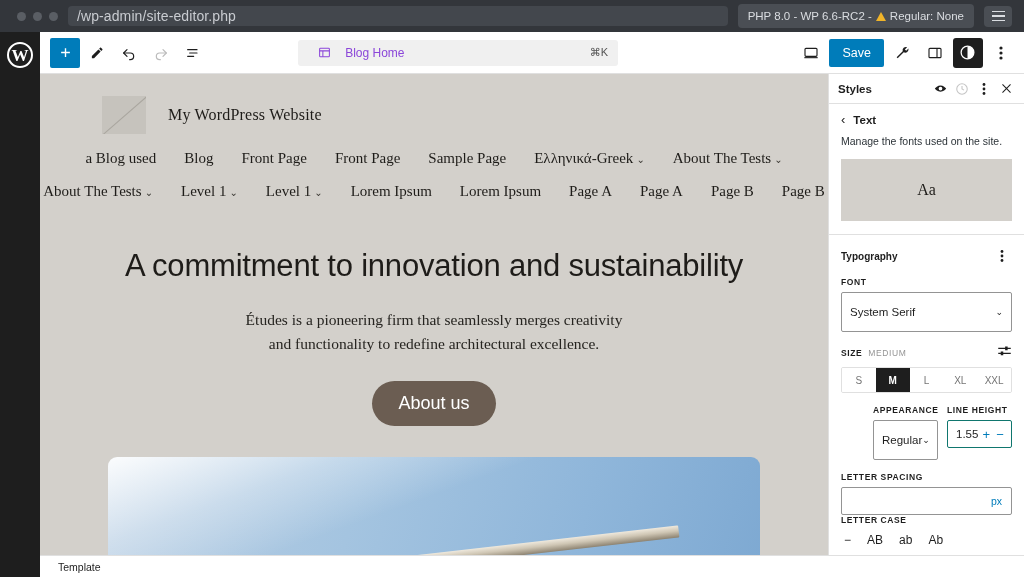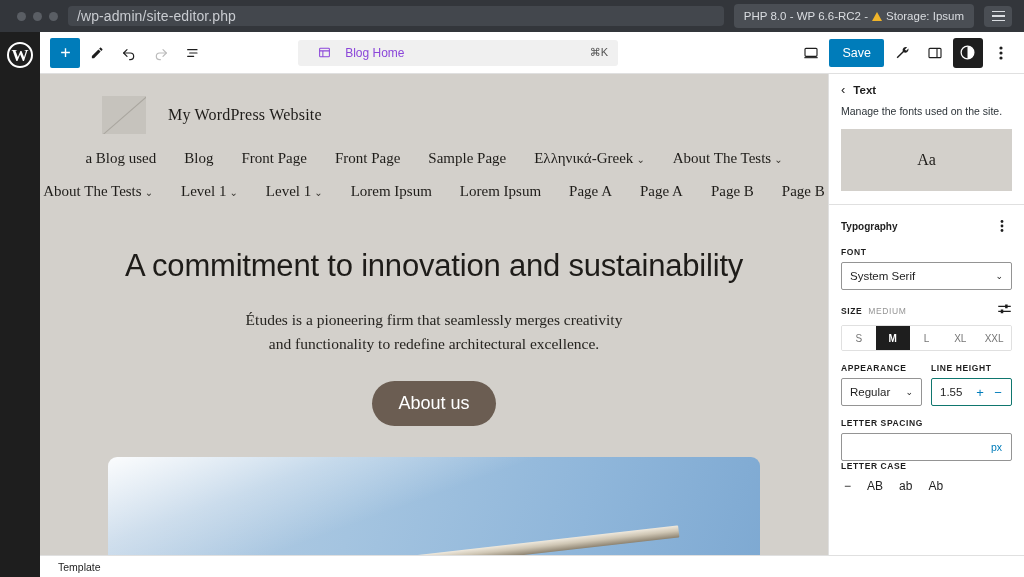--- a/index.html
+++ b/index.html
@@ -301,21 +301,21 @@
     font-weight: 600;
     letter-spacing: .6px;
     color: #1e1e1e;
     text-transform: uppercase;
     margin-bottom: 5px;
     display: block;
   }
   .field-label .muted { color: #949494; font-weight: 400; margin-left: 3px; }
 
   .select-box {
-    height: 28px;
+    height: 40px;
     border: 1px solid #949494;
     border-radius: 2px;
     display: flex;
     align-items: center;
     padding: 0 8px;
     font-size: 11.5px;
     color: #1e1e1e;
     background: #fff;
     justify-content: space-between;
   }
@@ -332,21 +332,21 @@
   }
   .seg div {
     flex: 1;
     display: flex; align-items: center; justify-content: center;
     font-size: 10px;
     color: #757575;
     background: #fff;
   }
   .seg div.on { background: #1e1e1e; color: #fff; font-weight: 600; }
 
-  .two-col { display: flex; gap: 9px; margin-top: 12px; }
+  .two-col { display: flex; gap: 9px; margin-top: 12px; margin-left: 32px; }
   .two-col > div { flex: 1; min-width: 0; }
   .stepper {
     height: 28px;
     border: 1px solid #0f766e;
     border-radius: 2px;
     display: flex;
     align-items: center;
     padding: 0 5px 0 8px;
     font-size: 11.5px;
     color: #1e1e1e;
@@ -391,21 +391,21 @@
     <span class="dot"></span>
     <span class="dot"></span>
     <span class="dot"></span>
   </div>
   <div class="url-bar">
     <span>/wp-admin/site-editor.php</span>
   </div>
   <div class="status-chip">
     <span>PHP 8.0 - WP 6.6-RC2 -</span>
     <span class="warn-tri"></span>
-    <span>Storage: Ipsum</span>
+    <span>Regular: None</span>
   </div>
   <div class="hamburger-btn">
     <i></i>
       <i></i>
       <i></i>
   </div>
 </div>
 
 <div class="app">
 
@@ -528,20 +528,46 @@
           <button class="hero-btn">About us</button>
         </div>
 
         <div class="hero-image">
           <div class="roof"></div>
 
         </div>
       </div>
 
       <div class="styles-panel">
+        <div class="sp-header">
+          <div class="sp-title">Styles</div>
+          <div class="sp-icon">
+            <svg width="15" height="15" viewBox="0 0 24 24" fill="currentColor">
+                <path d="M12 7c-4.5 0-8 3.2-9 5 1 1.8 4.5 5 9 5s8-3.2 9-5c-1-1.8-4.5-5-9-5zm0 8a3 3 0 1 1 0-6 3 3 0 0 1 0 6z"></path>
+              </svg>
+          </div>
+          <div class="sp-icon muted">
+            <svg width="14" height="14" viewBox="0 0 24 24" fill="none" stroke="currentColor" stroke-width="1.8">
+                <circle cx="12" cy="12" r="9"></circle>
+                <path d="M12 7v5l3.5 2"></path>
+              </svg>
+          </div>
+          <div class="sp-icon">
+            <svg width="4" height="14" viewBox="0 0 4 14" fill="currentColor">
+                <circle cx="2" cy="2.5" r="1.4"></circle>
+                <circle cx="2" cy="7" r="1.4"></circle>
+                <circle cx="2" cy="11.5" r="1.4"></circle>
+              </svg>
+          </div>
+          <div class="sp-icon">
+            <svg width="13" height="13" viewBox="0 0 24 24" fill="none" stroke="currentColor" stroke-width="1.9" stroke-linecap="round">
+                <path d="M5 5l14 14M19 5L5 19"></path>
+              </svg>
+          </div>
+        </div>
 
         <div class="sp-nav">
           <span class="chev">‹</span>
           <span class="lbl">Text</span>
         </div>
 
         <div class="sp-desc">Manage the fonts used on the site.</div>
 
         <div class="aa-preview">Aa</div>
 

